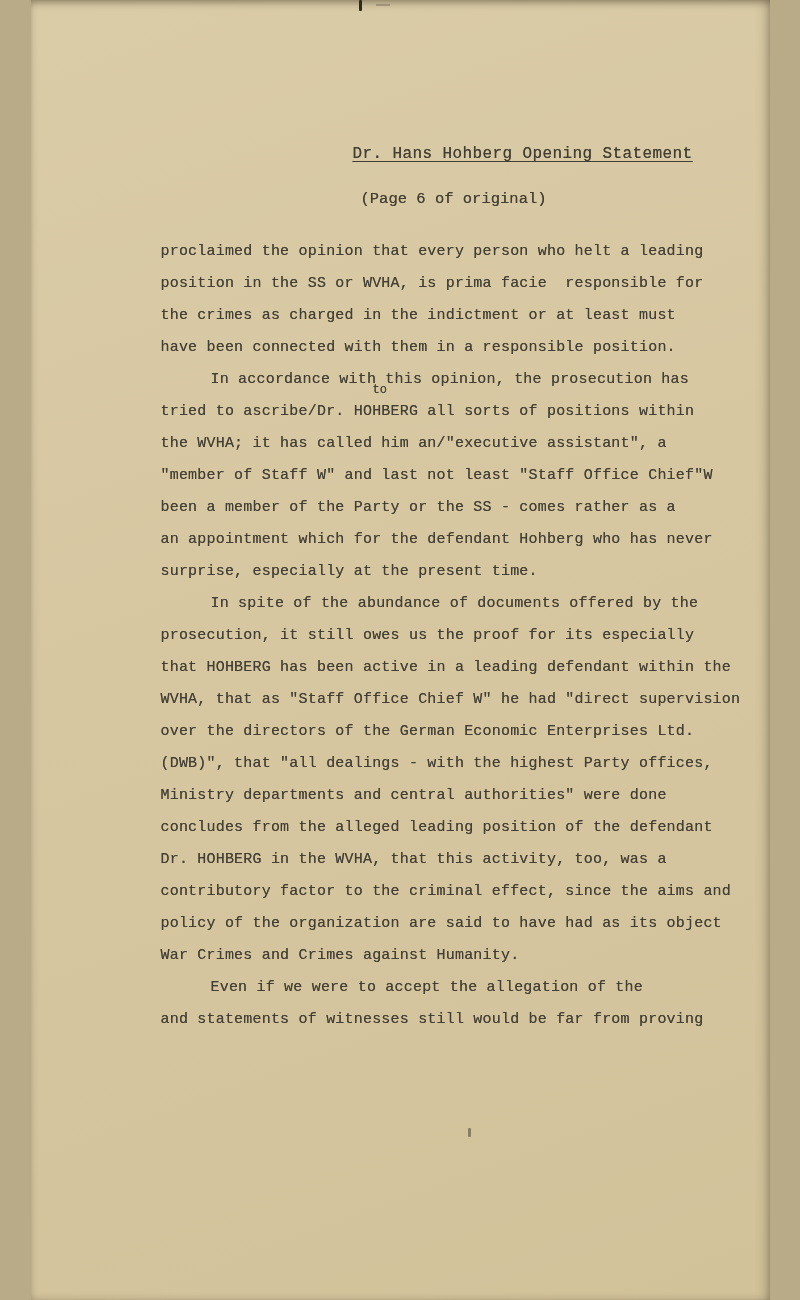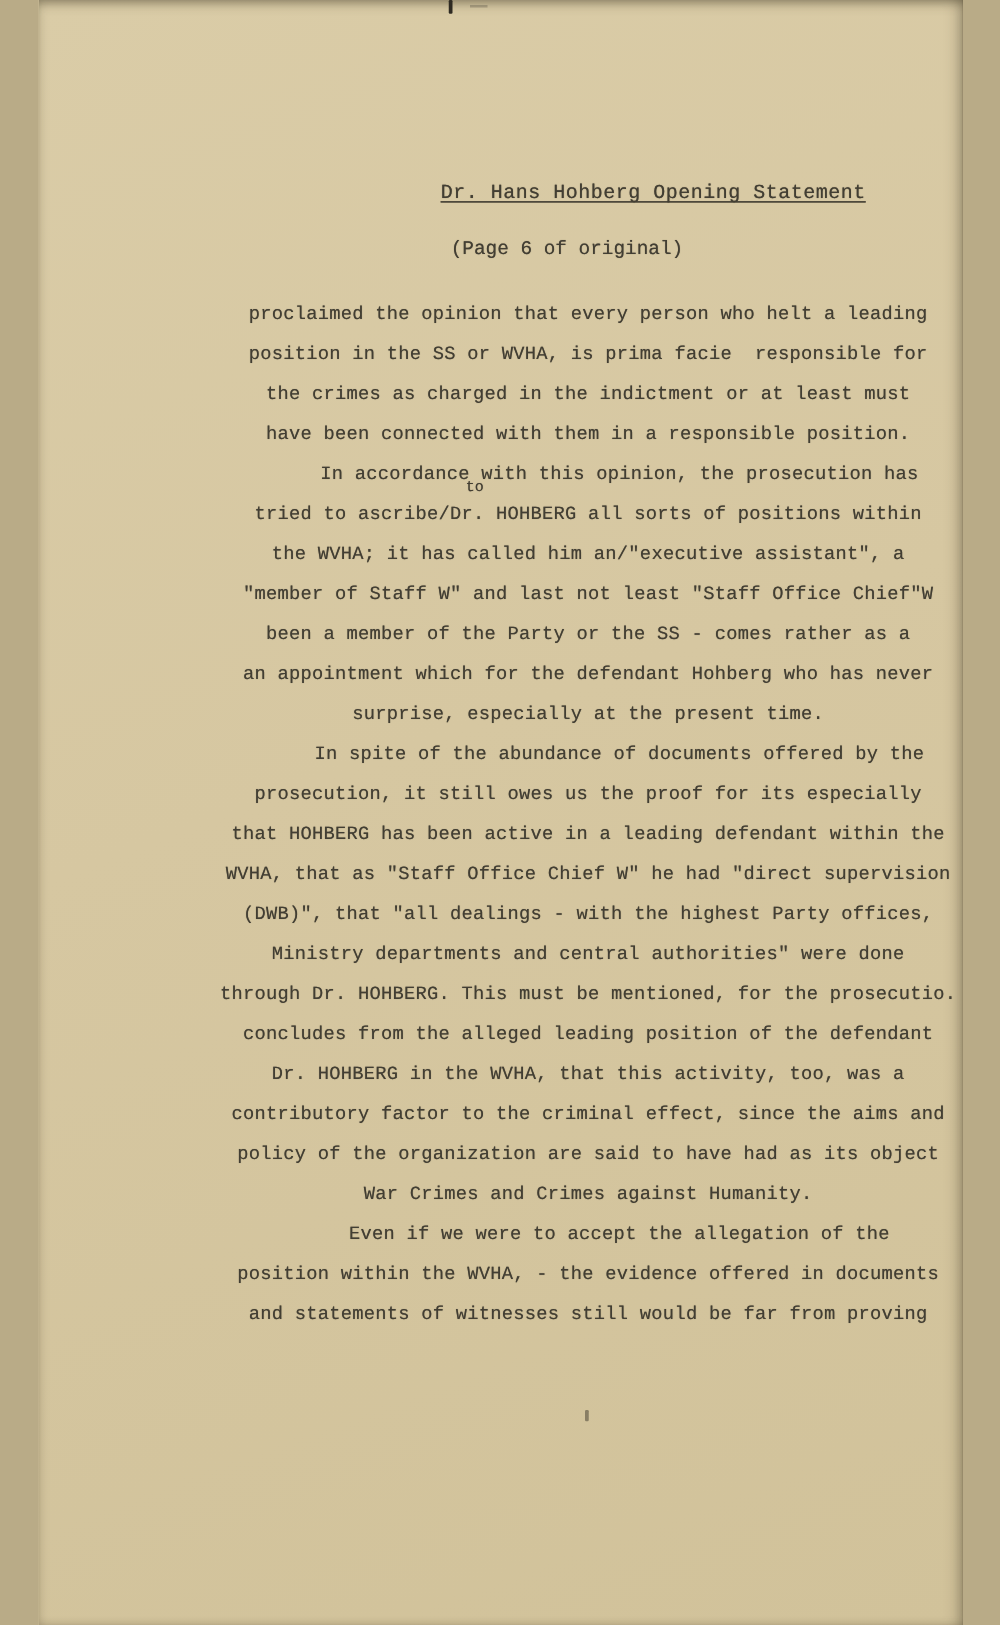--- a/index.html
+++ b/index.html
@@ -47,21 +47,20 @@
     left: 130px;
     width: 620px;
   }
   .line {
     height: 32px;
     line-height: 32px;
     font-size: 15px;
     white-space: pre;
     letter-spacing: 0.2px;
     text-shadow: 0 0 0.6px rgba(55, 50, 38, 0.65);
-    text-align: center;
   }
   .line.indent {
     padding-left: 50px;
   }
   .interline-insertion {
     position: absolute;
     top: 147px;   
     left: 212px;
     font-size: 12px;
     line-height: 14px;
@@ -116,27 +115,26 @@
         <div class="line">tried to ascribe/Dr. HOHBERG all sorts of positions within</div>
         <div class="line">the WVHA; it has called him an/"executive assistant", a</div>
         <div class="line">"member of Staff W" and last not least "Staff Office Chief"W</div>
         <div class="line">been a member of the Party or the SS - comes rather as a</div>
         <div class="line">an appointment which for the defendant Hohberg who has never</div>
         <div class="line">surprise, especially at the present time.</div>
         <div class="line indent">In spite of the abundance of documents offered by the</div>
         <div class="line">prosecution, it still owes us the proof for its especially</div>
         <div class="line">that HOHBERG has been active in a leading defendant within the</div>
         <div class="line">WVHA, that as "Staff Office Chief W" he had "direct supervision</div>
+        <div class="line">over the directors of the German Economic Enterprises Ltd.</div>
         <div class="line">(DWB)", that "all dealings - with the highest Party offices,</div>
         <div class="line">Ministry departments and central authorities" were done</div>
-        <div class="line">through Dr. HOHBERG. This must be mentioned, for the prosecutio.</div>
         <div class="line">concludes from the alleged leading position of the defendant</div>
         <div class="line">Dr. HOHBERG in the WVHA, that this activity, too, was a</div>
         <div class="line">contributory factor to the criminal effect, since the aims and</div>
         <div class="line">policy of the organization are said to have had as its object</div>
         <div class="line">War Crimes and Crimes against Humanity.</div>
         <div class="line indent">Even if we were to accept the allegation of the</div>
-        <div class="line">position within the WVHA, - the evidence offered in documents</div>
         <div class="line">and statements of witnesses still would be far from proving</div>
       </div>
   </div>
 
 </div>
 
 </body></html>

